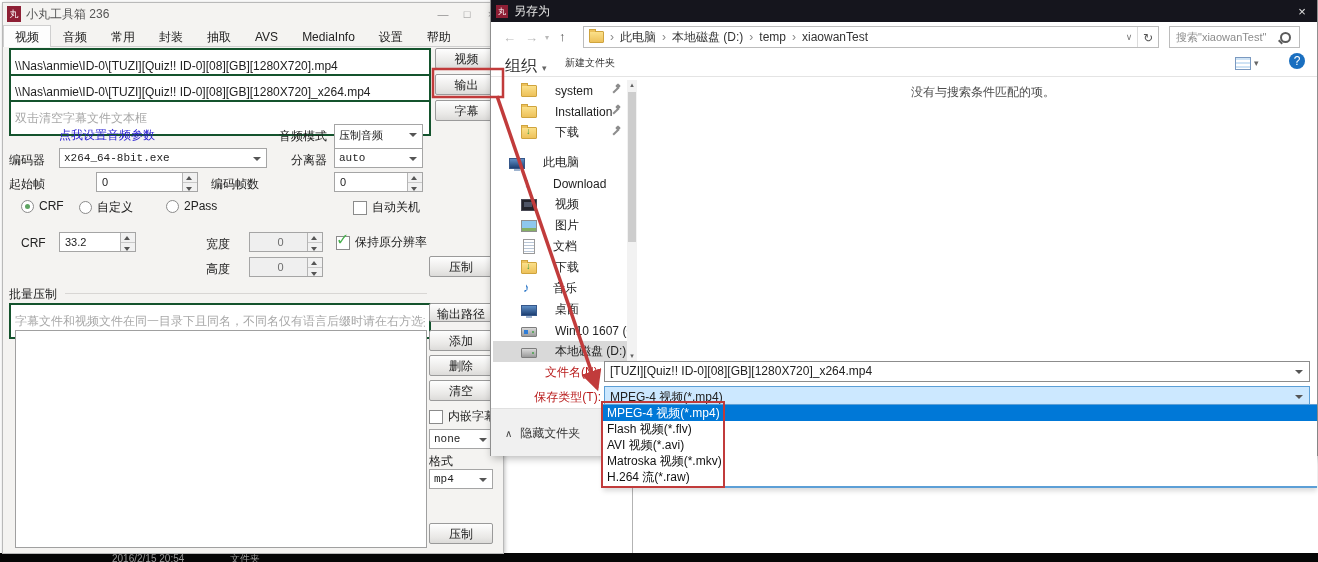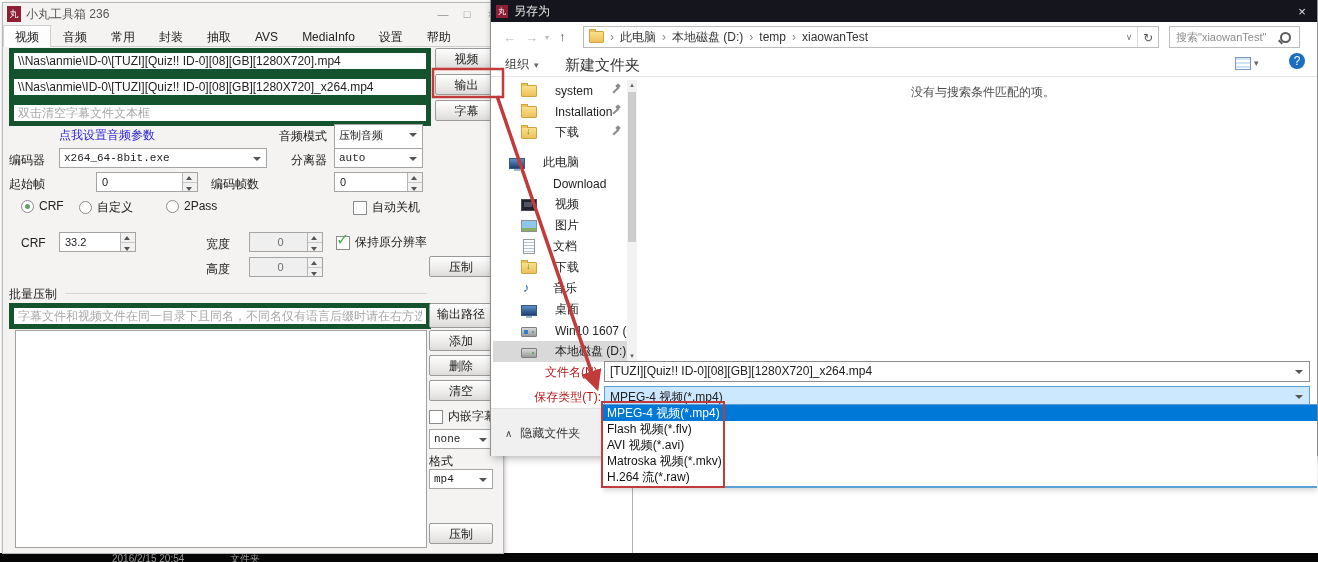--- a/index.html
+++ b/index.html
@@ -13,21 +13,21 @@
        box-shadow:1px 1px 4px rgba(0,0,0,.25);z-index:5}
   #app-titlebar{left:0;top:0;width:100%;height:22px;display:flex;align-items:center}
   #app-logo{width:14px;height:16px;background:#8e1f35;margin:0 5px 0 4px;color:#fff;font-size:9px;
             line-height:16px;text-align:center;flex:none}
   #app-title{color:#555;font-size:12px}
   #app-controls{margin-left:auto;display:flex;color:#909090;font-size:11px}
   #app-controls span{width:24px;text-align:center;cursor:default}
   #tabstrip{left:0;top:22px;width:100%;height:21px;border-bottom:1px solid #cfcfcf;white-space:nowrap}
   .tab{display:inline-block;padding:3px 11px 2px 11px;font-size:12px;color:#222;border:1px solid transparent;border-bottom:none}
   .tab.sel{background:#fdfdfd;border-color:#cfcfcf;position:relative;top:0px;height:16px}
-  .txt{position:absolute;background:#fff;border:5px solid #14532d;font-size:12px;padding:8px 4px;color:#222;box-sizing:border-box;outline:none}
+  .txt{position:absolute;background:#fff;border:2px solid #14532d;font-size:12px;padding:16px 4px;color:#222;box-sizing:border-box;outline:none}
   .txt::placeholder{color:#a8a8a8}
   .btn{position:absolute;background:linear-gradient(#fefefe,#e9e8e6 70%,#dcdbd9);border:1px solid #9a9a9a;
        border-radius:2px;font-size:12px;text-align:center;color:#222;box-sizing:border-box;padding-top:2px;cursor:default}
   .lbl{position:absolute;font-size:12px;color:#222;white-space:nowrap}
   .link{position:absolute;color:#2a1fd4;font-size:12px;cursor:pointer}
   .combo{position:absolute;background:#fff;border:1px solid #a5a5a5;box-sizing:border-box;font-size:11px;
          padding:3px 16px 0 4px;white-space:nowrap;overflow:hidden}
   .combo .car{position:absolute;right:5px;top:8px;width:0;height:0;border-left:4px solid transparent;
          border-right:4px solid transparent;border-top:4px solid #555}
   .spin{position:absolute;background:#fff;border:1px solid #a5a5a5;box-sizing:border-box;font-size:11px;padding:3px 16px 0 5px}
@@ -70,23 +70,23 @@
   #addr-folder::before{content:"";position:absolute;top:-3px;left:-1px;width:5px;height:2px;background:#edc15a;border:1px solid #cfa43e;border-bottom:none}
   .crumb{font-size:12px;color:#333;white-space:nowrap;cursor:default}
   .crumb-sep{font-size:12px;color:#8a8a8a;padding:0 6px}
   #addr-tail{margin-left:auto;display:flex;align-items:center;height:100%}
   #addr-drop{width:16px;text-align:center;color:#777;font-size:9px}
   #addr-refresh{width:20px;text-align:center;color:#555;font-size:12px;border-left:1px solid #dcdcdc;height:100%;line-height:22px}
   #searchbox{left:678px;top:26px;width:131px;height:22px;border:1px solid #bcbcbc;background:#fff;display:flex;align-items:center;box-sizing:border-box}
   #search-text{color:#8c8c8c;font-size:11px;padding-left:6px;white-space:nowrap;overflow:hidden;flex:1}
   .mag{width:7px;height:7px;border:2px solid #5b5b5b;border-radius:50%;position:relative;margin-right:8px;flex:none}
   .mag::after{content:"";position:absolute;width:5px;height:2px;background:#5b5b5b;transform:rotate(45deg);left:-4px;top:7px}
-  #toolbar-organize{left:14px;top:56px;font-size:12px;color:#333}
+  #toolbar-organize{left:14px;top:56px;font-size:16px;color:#333}
   #toolbar-organize::after{content:"▾";font-size:9px;color:#666;padding-left:5px}
-  #toolbar-newfolder{left:74px;top:56px;font-size:15px;color:#333}
+  #toolbar-newfolder{left:74px;top:56px;font-size:10px;color:#333}
   #view-ic{left:744px;top:57px;width:14px;height:11px;border:1px solid #7a99c0;
      background:repeating-linear-gradient(180deg,#cfe3f5 0 2px,#fff 2px 4px)}
   #view-drop{left:763px;top:58px;font-size:9px;color:#666}
   #help-ic{left:798px;top:53px;width:16px;height:16px;border-radius:50%;background:#1a6fc0;color:#fff;
      font-size:12px;text-align:center;line-height:16px}
   #tool-sep{left:0;top:76px;width:100%;height:1px;background:#e4e4e4}
 
   
   #sidebar{left:2px;top:80px;width:134px}
   .srow{height:21px;display:flex;align-items:center;gap:18px;padding-left:16px;position:relative;font-size:12px;white-space:nowrap}
@@ -241,21 +241,21 @@
         <i class="up"></i>
         <i class="dn"></i>
       </span>
   </div>
   <div class="btn" style="left:426px;top:253px;width:64px;height:21px">压制</div>
 
   <span class="lbl" style="left:6px;top:283px">批量压制</span>
   <div id="group-line" class="abs"></div>
 
   <input class="txt abs" style="left: 6px; top: 300px; width: 422px; height: 21px;" readonly="" placeholder="字幕文件和视频文件在同一目录下且同名，不同名仅有语言后缀时请在右方选择或输入">
-  <div class="btn" style="left:426px;top:300px;width:64px;height:25px">输出路径</div>
+  <div class="btn" style="left:426px;top:300px;width:64px;height:19px">输出路径</div>
 
   <div id="listbox" class="abs"></div>
 
   <div class="btn" style="left:426px;top:327px;width:64px;height:21px">添加</div>
   <div class="btn" style="left:426px;top:352px;width:64px;height:21px">删除</div>
   <div class="btn" style="left:426px;top:377px;width:64px;height:21px">清空</div>
   <span class="chk" style="left:426px;top:405px">
     <span class="box"></span>
       <span>内嵌字幕</span>
     </span>

